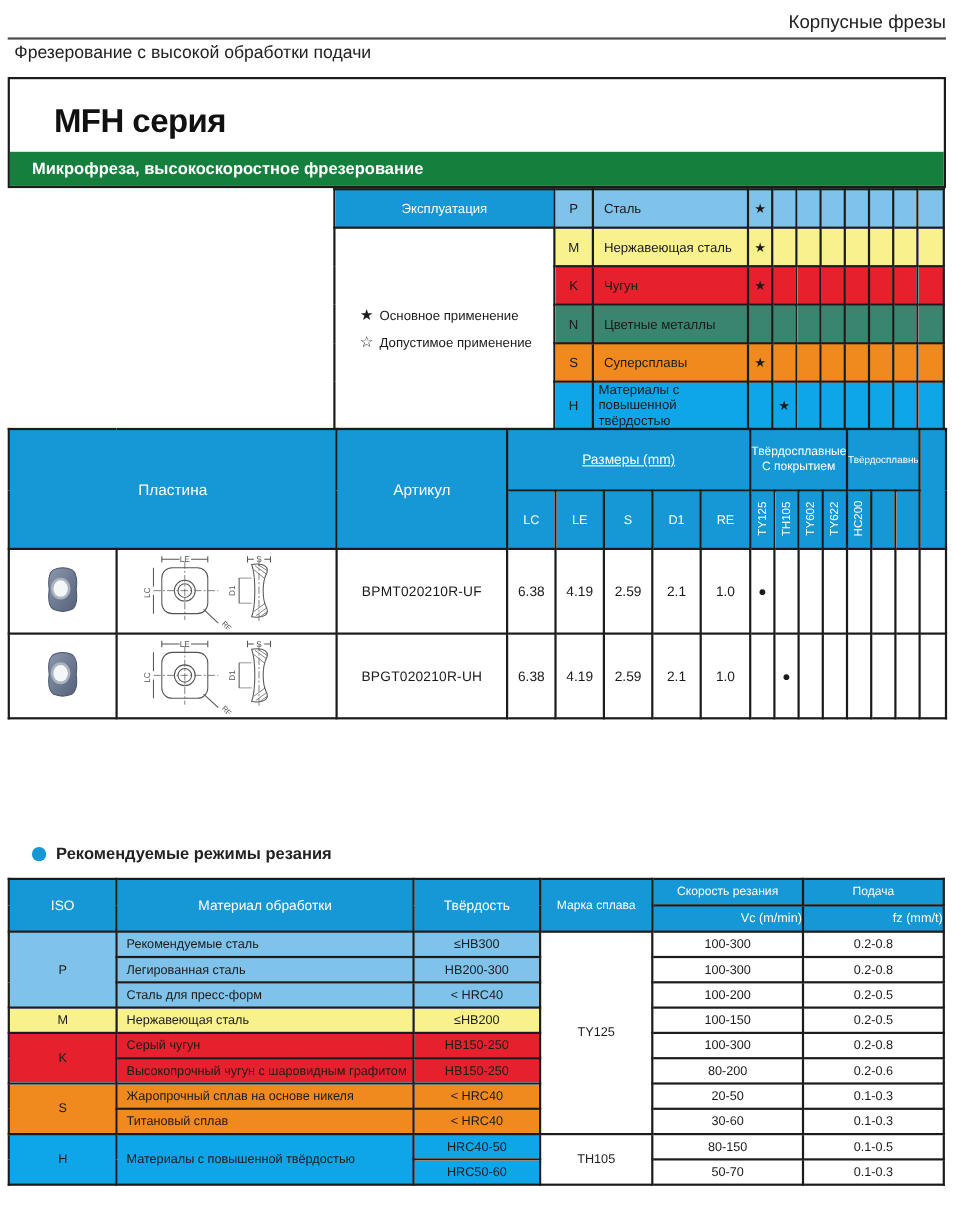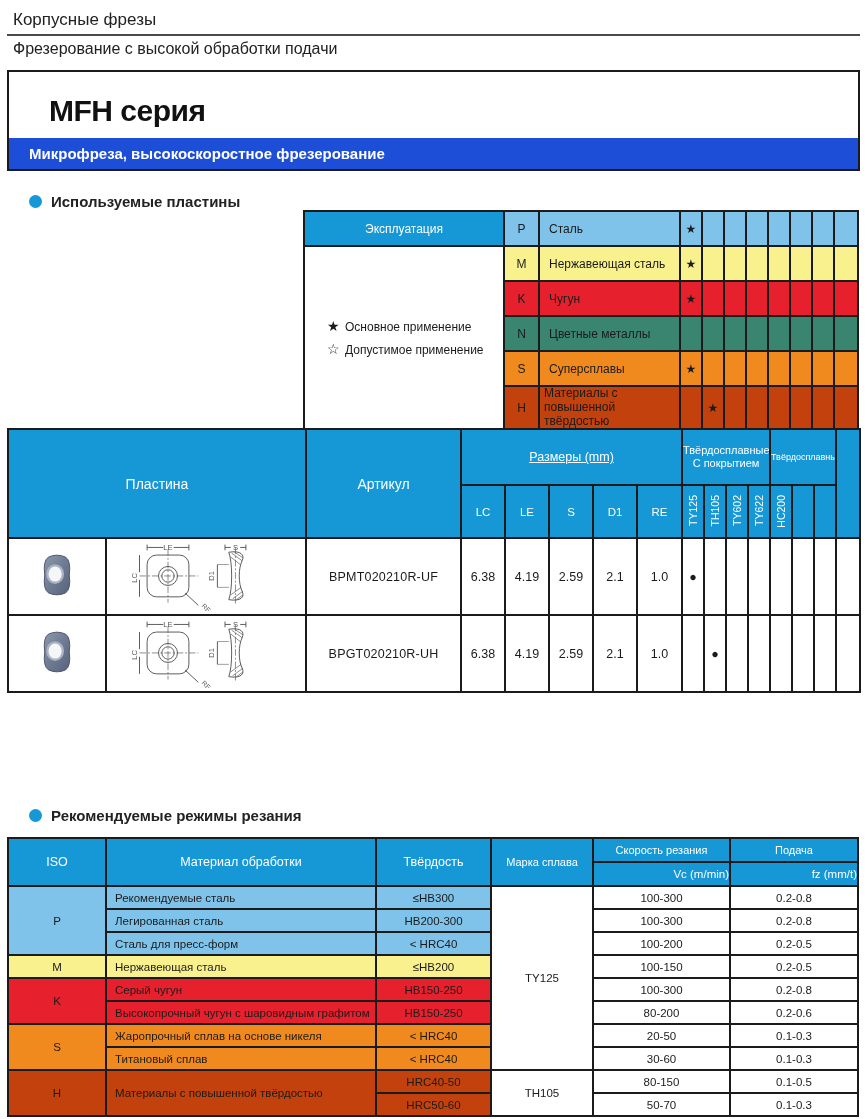--- a/index.html
+++ b/index.html
@@ -12,44 +12,44 @@
   
   .top-header { display:flex; align-items:flex-start; margin-top:2px; }
   .logo { width:178px; flex:0 0 178px; padding-left:8px; font-weight:bold; font-size:31px;
           color:#1c459b; letter-spacing:-1px; white-space:nowrap; line-height:36px; }
   .logo-o { display:inline-block; width:21px; height:21px; background:#e8202d; border-radius:5px;
             position:relative; margin:0 1px; vertical-align:-1px; }
   .logo-o::after { content:""; position:absolute; left:6px; top:6px; width:9px; height:9px;
             background:#fff; border-radius:2px; }
   .header-right { flex:1; }
   .category-title { font-size:17px; color:#222; padding:2px 0 4px 6px;
-                    border-bottom:2px solid #4a4a4a; }
+                    border-bottom:2px solid #4a4a4a;text-align:right; }
   .subtitle { font-size:16px; color:#222; padding:4px 0 0 6px; }
 
   
   .series-box { border:2px solid #1b1b1b; margin-top:12px; background:#fff; }
   .series-title { font-size:30px; font-weight:bold; color:#111; padding:22px 0 10px 40px;
                   letter-spacing:-0.5px; }
-  .series-banner { background:#1d4ed8; color:#fff; font-weight:bold; font-size:15px;
+  .series-banner { background:#15803d; color:#fff; font-weight:bold; font-size:15px;
                    padding:7px 0 7px 20px; }
 
   
   .section-heading { display:flex; align-items:center; gap:9px; font-size:15px; font-weight:bold;
                      color:#222; padding-left:22px; }
   .bullet { width:13px; height:13px; border-radius:50%; background:#1697d6; flex:0 0 13px; }
   .sh1 { margin-top:22px; }
   .sh2 { margin-top:114px; }
 
   
   table { border-collapse:collapse; table-layout:fixed; }
   td, th { border:2px solid #1b1b1b; text-align:center; vertical-align:middle; overflow:hidden;
            font-weight:normal; }
   .blue-h { background:#1697d6; color:#fff; }
   .c-p { background:#7fc3ea; } .c-m { background:#f8f18e; } .c-k { background:#e7202e; }
-  .c-n { background:#3a8570; } .c-s { background:#f08a1e; } .c-h { background:#c2410c; }
+  .c-n { background:#3a8570; } .c-s { background:#f08a1e; } .c-h { background:#0ea5e9; }
 
   
   .app-table { margin-left:296px; width:554px;border-radius:20px; }
   .app-table td { height:35px; font-size:12px; }
   .app-exploit { font-size:13.5px; }
   .app-name { text-align:left; padding-left:9px; font-size:12.5px; }
   .app-name-small { font-size:9.5px; line-height:1.15; padding-left:4px; }
   .app-legend { background:#fff; text-align:left; padding-left:22px; font-size:12.5px; }
   .legend-line { margin:7px 0; white-space:nowrap; }
   .legend-sym { display:inline-block; width:18px; font-size:14px; }
@@ -89,24 +89,20 @@
       <div class="category-title">Корпусные фрезы</div>
       <div class="subtitle">Фрезерование с высокой обработки подачи</div>
     </div>
   </div>
 
   <div class="series-box">
     <div class="series-title">MFH серия</div>
     <div class="series-banner">Микрофреза, высокоскоростное фрезерование</div>
   </div>
 
-  <div class="section-heading sh1">
-    <span class="bullet"></span>
-    <span>Используемые пластины</span>
-  </div>
 
   <table class="app-table">
     <colgroup>
       <col style="width:200px">
         <col style="width:35px">
         <col style="width:141px">
       <col style="width:22px">
         <col style="width:22px">
         <col style="width:22px">
         <col style="width:22px">

